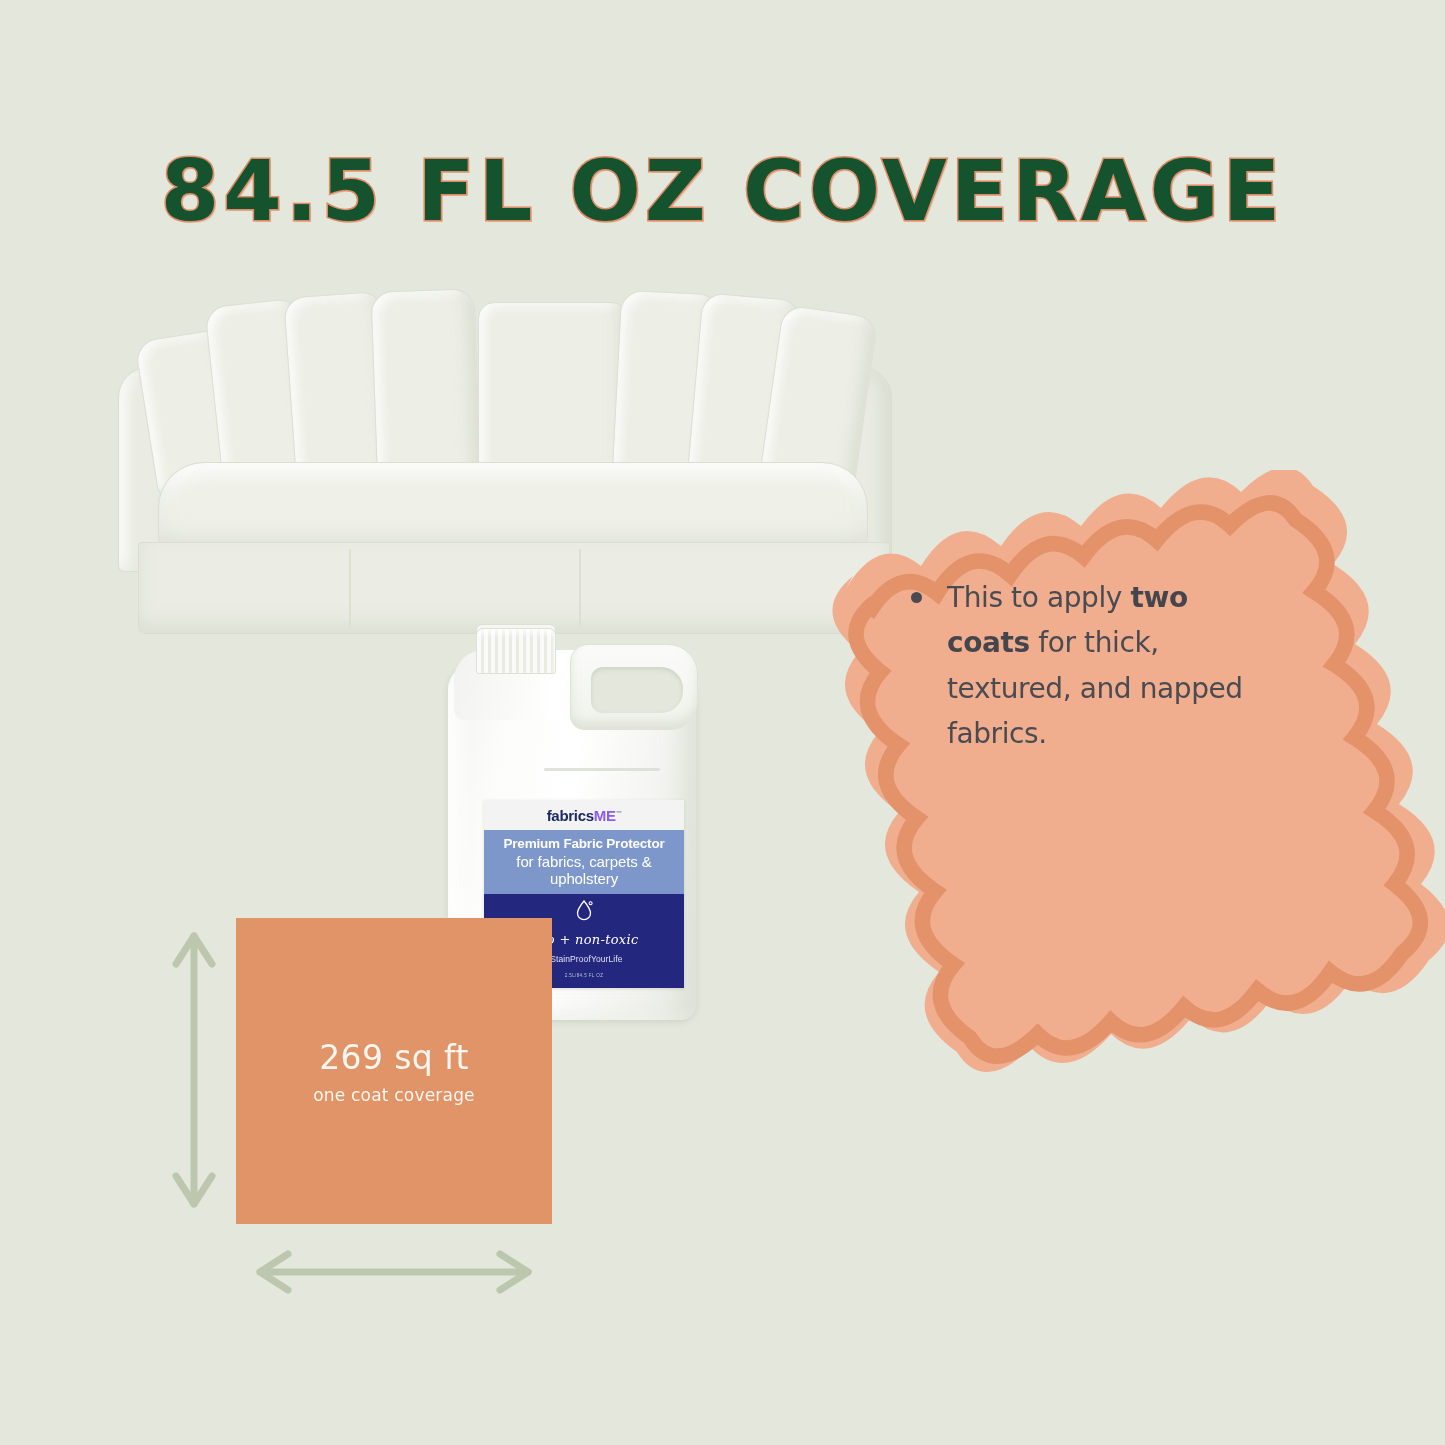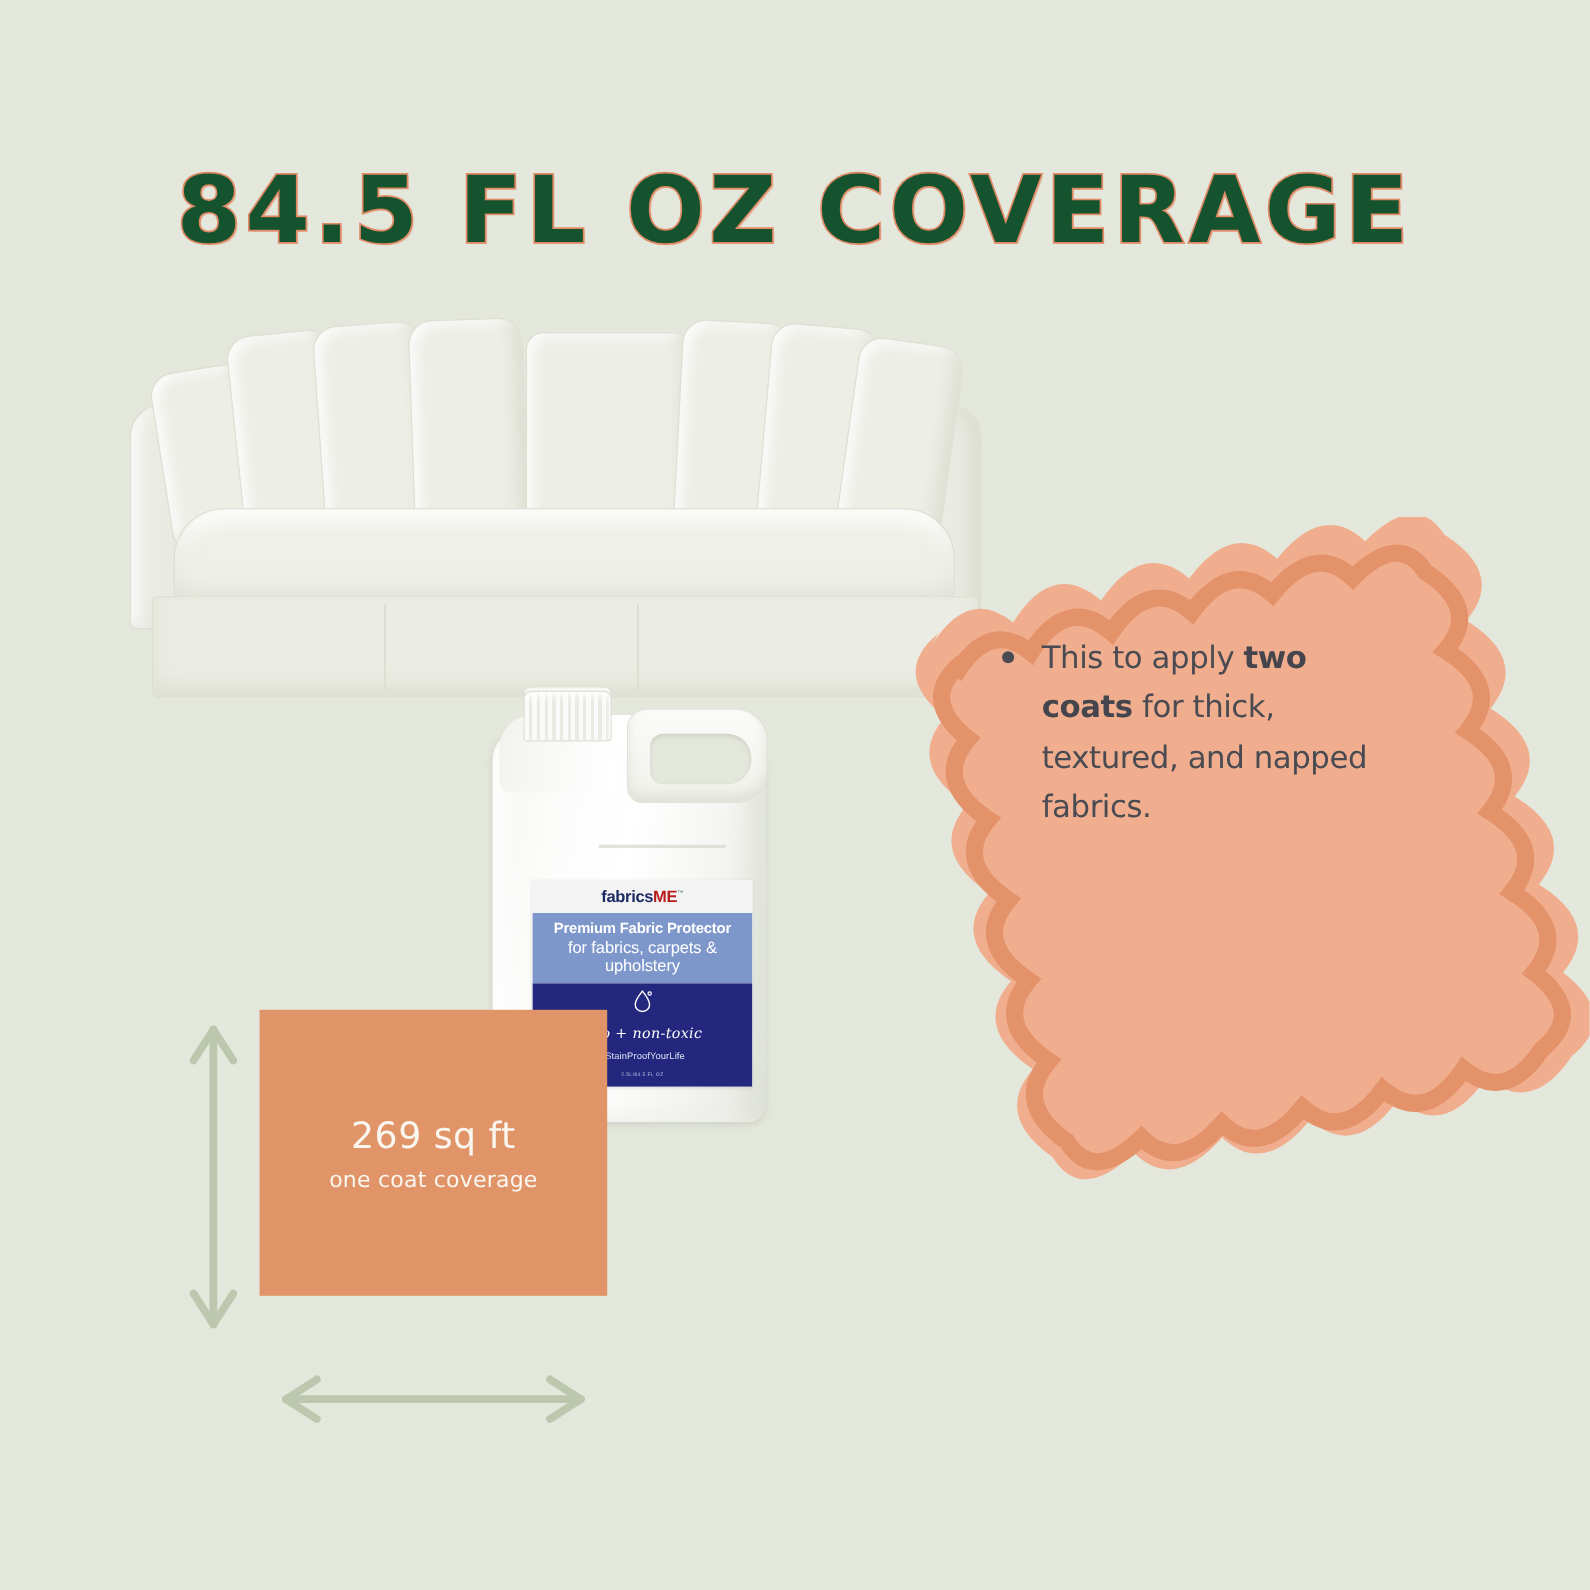--- a/index.html
+++ b/index.html
@@ -124,21 +124,21 @@
     display:flex; flex-direction:column;
   }
   #label-brandbar{
     height:30px; background:#F2F3F2;
     display:flex; align-items:center; justify-content:center;
   }
   #brand{
     font-size:15px; font-weight:700; letter-spacing:-.3px;
     color:#1B2A63; position:relative;
   }
-  #brand-me{ color:#b91c1c; }
+  #brand-me{ color:#8b5cf6; }
   #brand-tm{ font-size:6px; vertical-align:super; color:#6E8A93; }
   #label-blueband{
     background:#7E97CB; color:#FFFFFF; padding:6px 0 7px;
     text-align:center;
   }
   #label-title{ font-size:13.5px; font-weight:600; letter-spacing:-.2px; }
   #label-sub{ font-size:15px; font-weight:400; margin-top:2px; letter-spacing:-.1px; }
   #label-navy{
     flex:1; background:#23277E; position:relative;
     display:flex; flex-direction:column; align-items:center; justify-content:center;
@@ -148,30 +148,30 @@
   #label-eco{
     font-family:"DejaVu Serif", serif;
     font-style:italic; font-size:13px; color:#FFFFFF; letter-spacing:.3px;
     margin-bottom:7px;
   }
   #label-hash{ font-size:8.5px; color:#DDE3F5; letter-spacing:.1px; margin-bottom:9px; }
   #label-vol{ font-size:4.5px; color:#B9C2E2; letter-spacing:.4px; }
 
   
   #cov-square{
-    position:absolute; left:236px; top:918px; width:316px; height:260px;
+    position:absolute; left:236px; top:918px; width:316px; height:306px;
     background:#E09468;
     display:flex; flex-direction:column; align-items:center; justify-content:center;
   }
   #cov-value{
     font-size:33px; color:#FAF6F0; font-weight:400; letter-spacing:.4px;
     font-family:"DejaVu Sans", sans-serif;
   }
   #cov-caption{
-    font-size:20px; color:#FAF6F0; margin-top:8px; letter-spacing:.2px;
+    font-size:17px; color:#FAF6F0; margin-top:8px; letter-spacing:.2px;
     font-family:"DejaVu Sans", sans-serif;
   }
   #arrow-v{ position:absolute; left:168px; top:920px; }
   #arrow-h{ position:absolute; left:244px; top:1246px; }
 
   
   #panel-wrap{
     position:absolute; left:775px; top:470px; width:670px; height:830px;
   }
   #panel-svg{ position:absolute; left:0; top:0; }

